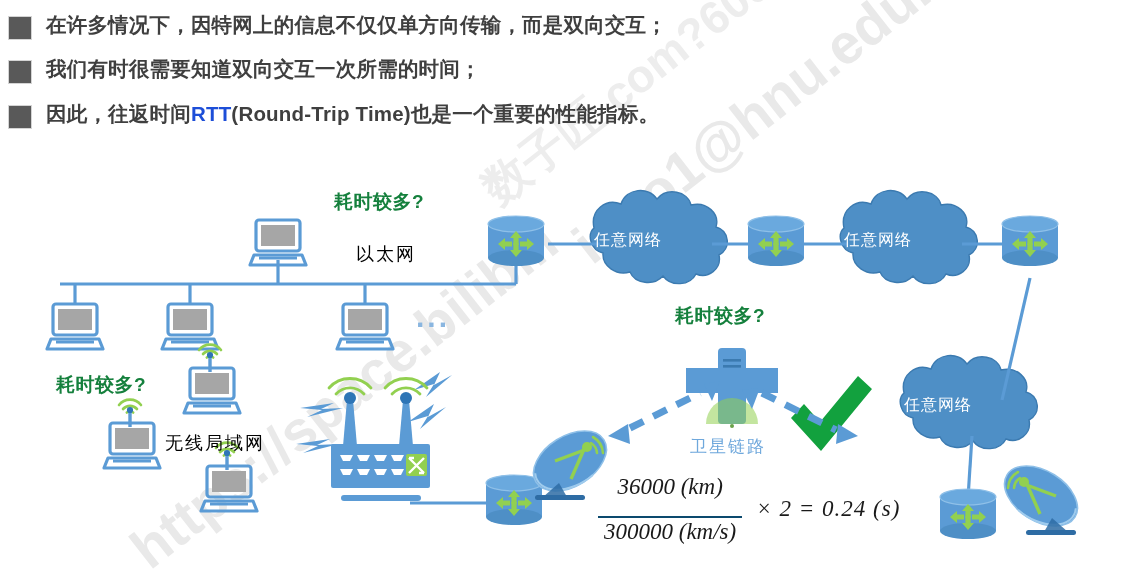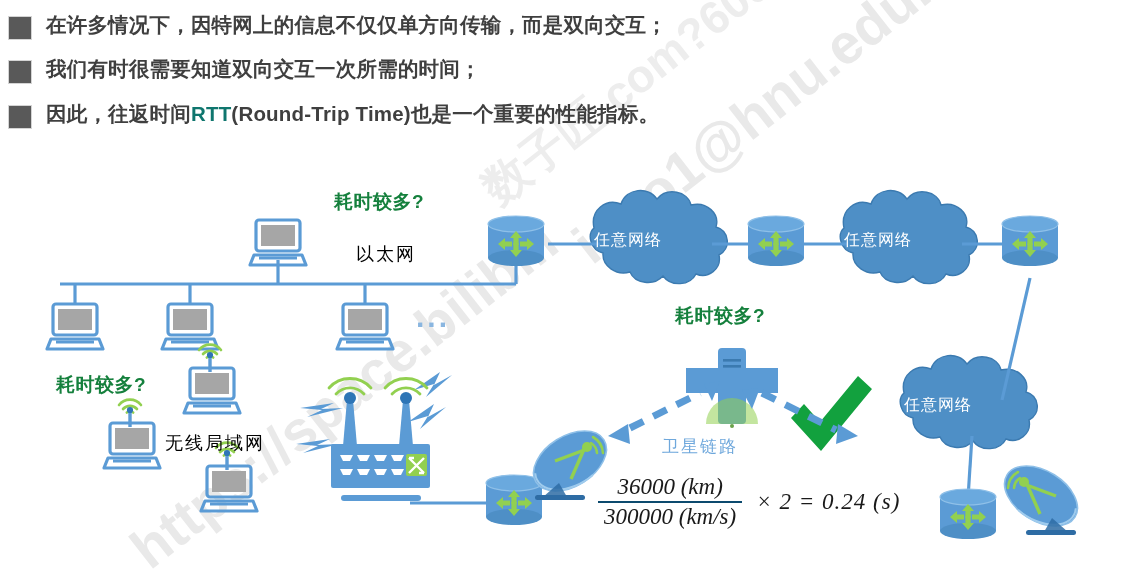--- a/index.html
+++ b/index.html
@@ -23,21 +23,21 @@
   #bullets{position:absolute;left:0;top:0;width:880px;}
   .bline{display:flex;align-items:flex-start;margin:0 0 6px 0;}
   .bsq{
     width:22px;height:22px;background:#595959;border:1px solid #d4d4d4;
     flex:0 0 auto;margin:6px 14px 0 8px;
   }
   .btxt{
     font-size:20.5px;font-weight:bold;color:#3f3f3f;line-height:1.48;
     letter-spacing:0.2px;
   }
-  .btxt .rtt{color:#0f766e;}
+  .btxt .rtt{color:#1d4ed8;}
 
   
   #diagram{position:absolute;left:0;top:178px;width:1137px;height:399px;}
 
   
   .cloud{position:absolute;}
   .cloud .lbl{
     position:absolute;left:0;right:0;text-align:left;color:#ffffff;
     font-size:16px;letter-spacing:1px;
   }
@@ -63,21 +63,21 @@
   }
 
   
   #formula{
     position:absolute;left:598px;top:296px;
     font-family:"Liberation Serif","DejaVu Serif",serif;
     font-style:italic;color:#1a1a1a;display:flex;align-items:center;
     font-size:23px;white-space:nowrap;
   }
   #formula .frac{display:inline-flex;flex-direction:column;align-items:center;line-height:1.12;}
-  #formula .num{padding:0 6px 1px 6px;}
+  #formula .num{padding:0 6px 16px 6px;}
   #formula .den{padding:1px 6px 0 6px;border-top:2px solid #0c4a6e;}
   #formula .rest{margin-left:14px;letter-spacing:1px;}
 
   .ell{position:absolute;color:#8ab6e0;font-size:30px;font-weight:bold;letter-spacing:3px;}
 </style>
 </head>
 <body>
 
 <div id="stage">
 
@@ -340,21 +340,21 @@
     </div>
     <div class="cloud" style="left:844px;top:52px;width:122px;">
       <div class="lbl">任意网络</div>
     </div>
     <div class="cloud" style="left:904px;top:217px;width:122px;">
       <div class="lbl">任意网络</div>
     </div>
 
     <div class="netlabel" style="left:356px;top:64px;">以太网</div>
     <div class="netlabel" style="left:165px;top:253px;">无线局域网</div>
-    <div class="satlabel" style="left:662px;top:257px;">卫星链路</div>
+    <div class="satlabel" style="left:690px;top:257px;">卫星链路</div>
     <div class="ell" style="left:416px;top:122px;">...</div>
 
     <div class="redq" style="left:334px;top:11px;">耗时较多?</div>
     <div class="redq" style="left:675px;top:125px;">耗时较多?</div>
     <div class="redq" style="left:56px;top:194px;">耗时较多?</div>
 
     <div id="formula">
       <div class="frac">
         <div class="num">36000  (km)</div>
         <div class="den">300000  (km/s)</div>

